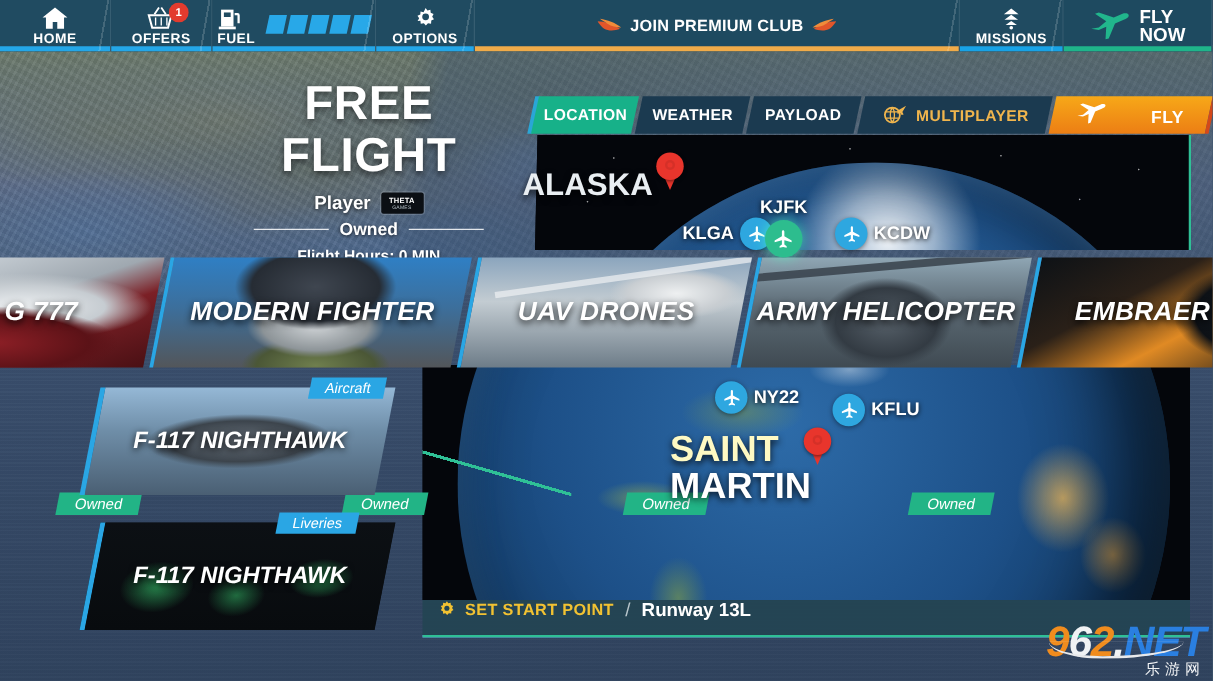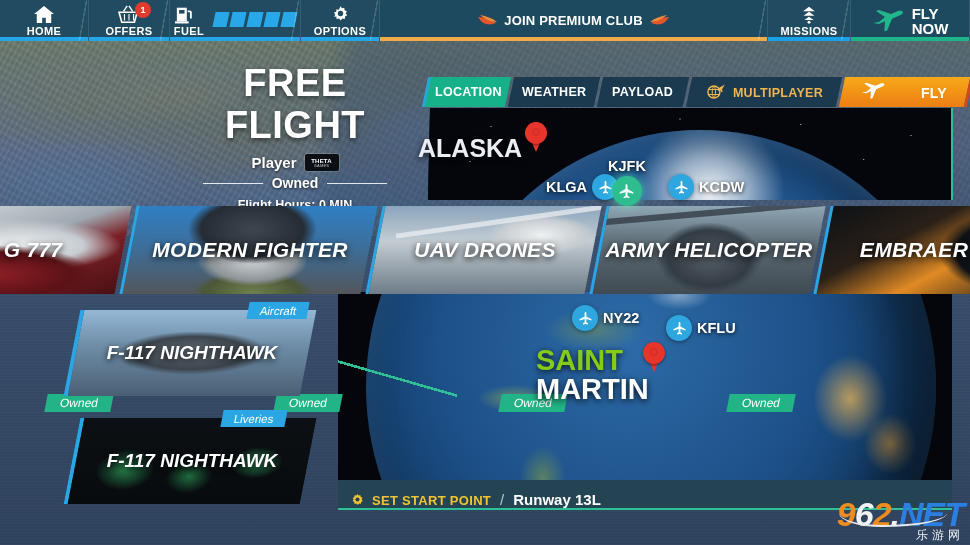--- a/index.html
+++ b/index.html
@@ -295,21 +295,21 @@
   .sc2 .art{position:absolute;inset:0;
     background:
       radial-gradient(ellipse 18% 34% at 22% 60%, rgba(60,220,120,.55), transparent 70%),
       radial-gradient(ellipse 14% 28% at 50% 68%, rgba(60,220,120,.45), transparent 70%),
       radial-gradient(ellipse 16% 26% at 78% 52%, rgba(60,220,120,.6), transparent 70%),
       linear-gradient(180deg,#0c1014 0%,#080b0e 100%);}
 
   
   .statusbar{
     position:absolute;left:338px;top:480px;width:614px;height:28px;z-index:26;
-    background:rgba(34,68,82,.88);display:flex;align-items:flex-end;
+    background:rgba(34,68,82,.88);display:flex;align-items:flex-start;
     border-bottom:2px solid #8b5cf6;
   }
   .ssp{display:flex;align-items:center;gap:7px;padding-left:12px;color:#f2c232;font-size:13px;font-weight:bold;letter-spacing:.3px;}
   .gear{width:15px;height:15px;display:block;}
   .ssp-div{margin:0 9px;color:#b9c6cc;font-size:15px;font-weight:300;}
   .runway{color:#fff;font-size:15px;font-weight:bold;}
   .airport{margin-left:auto;padding-right:14px;color:#fff;font-size:12.5px;font-weight:bold;letter-spacing:.2px;text-shadow:0 1px 3px rgba(0,0,0,.8);}
   .bar-accent{position:absolute;left:338px;top:508px;width:614px;height:2px;background:#2fc096;z-index:26;}
 
   
@@ -598,21 +598,21 @@
   </div>
   <div class="ap" style="left:666px;top:315px;z-index:28;">
     <span class="dot">
       <svg width="15" height="15" viewBox="0 0 24 24">
           <path fill="#fff" d="M12 1.6c.9 0 1.4.8 1.4 1.8v5.2l8.2 4.6v2.1l-8.2-2.4v5l2.6 1.8v1.7L12 20.6l-4 .8v-1.7l2.6-1.8v-5L2.4 15.3v-2.1l8.2-4.6V3.4c0-1 .5-1.8 1.4-1.8z"></path>
         </svg>
     </span>
     <span>KFLU</span>
   </div>
 
-  <div class="geo-label" style="left:536px;top:344px;font-size:29px;color:#84cc16;z-index:28;">SAINT</div>
+  <div class="geo-label" style="left:536px;top:344px;font-size:29px;color:#fef9c3;z-index:28;">SAINT</div>
   <div class="geo-label" style="left:536px;top:373px;font-size:29px;color:#fff;z-index:28;">MARTIN</div>
   <div class="pin" style="left:643px;top:342px;z-index:29;">
     <span class="tail"></span>
       <span class="head"></span>
   </div>
 
   <div class="statusbar">
     <div class="ssp">
       <span class="gear">
         <svg width="15" height="15" viewBox="0 0 22 22">

